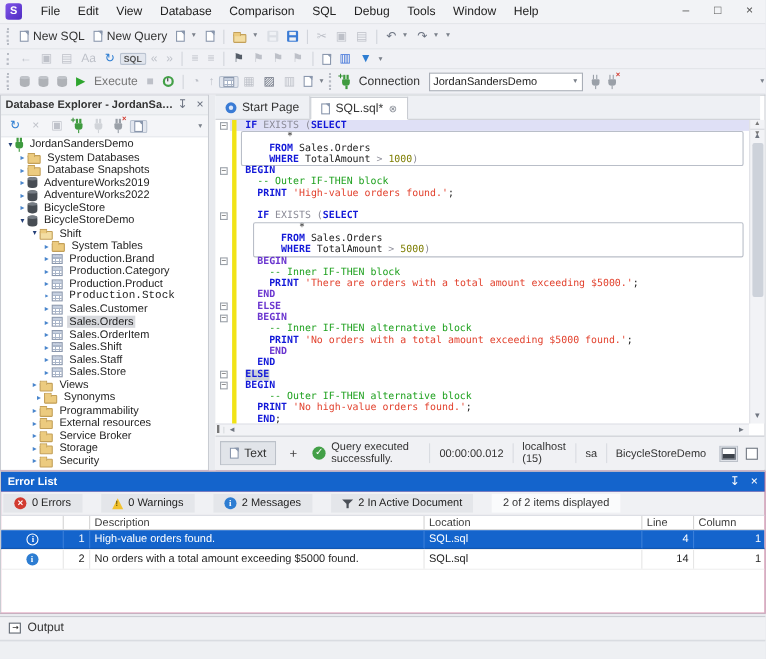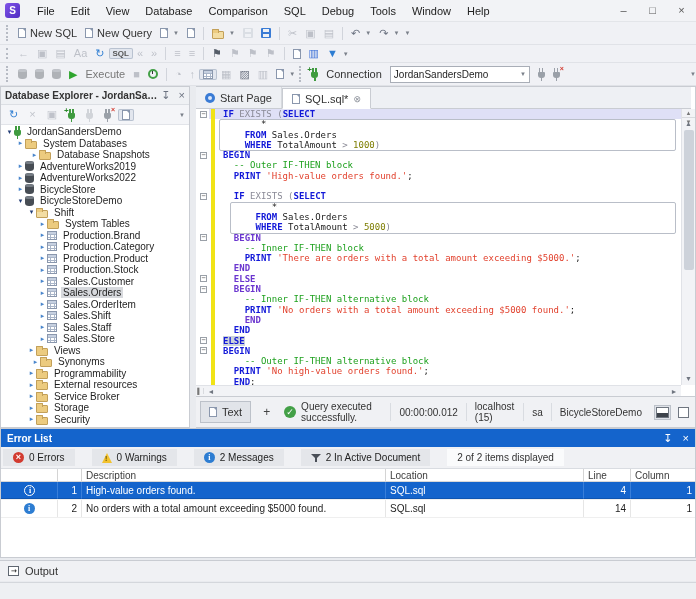--- a/index.html
+++ b/index.html
@@ -375,21 +375,21 @@
       <div class="trow" style="padding-left: 4px;">
         <span class="tarr e">▾</span>
         <span class="plugwrap"><span class="ci plug g"></span></span>
         <span class="tlabel">JordanSandersDemo</span>
       </div>
       <div class="trow" style="padding-left: 15px;">
         <span class="tarr c">▸</span>
         <span class="ci folder"></span>
         <span class="tlabel">System Databases</span>
       </div>
-      <div class="trow" style="padding-left: 15px; margin-left: 14px;">
+      <div class="trow" style="padding-left: 15px;">
         <span class="tarr c">▸</span>
         <span class="ci folder"></span>
         <span class="tlabel">Database Snapshots</span>
       </div>
       <div class="trow" style="padding-left: 15px;">
         <span class="tarr c">▸</span>
         <span class="ci db"></span>
         <span class="tlabel">AdventureWorks2019</span>
       </div>
       <div class="trow" style="padding-left: 15px;">
@@ -425,21 +425,21 @@
       <div class="trow" style="padding-left: 37px;">
         <span class="tarr c">▸</span>
         <span class="ci table"></span>
         <span class="tlabel">Production.Category</span>
       </div>
       <div class="trow" style="padding-left: 37px;">
         <span class="tarr c">▸</span>
         <span class="ci table"></span>
         <span class="tlabel">Production.Product</span>
       </div>
-      <div class="trow" style="padding-left: 37px;">
+      <div class="trow" style="padding-left: 37px; font-family: Liberation Mono, monospace;">
         <span class="tarr c">▸</span>
         <span class="ci table"></span>
         <span class="tlabel">Production.Stock</span>
       </div>
       <div class="trow" style="padding-left: 37px;">
         <span class="tarr c">▸</span>
         <span class="ci table"></span>
         <span class="tlabel">Sales.Customer</span>
       </div>
       <div class="trow sel" style="padding-left: 37px;">

